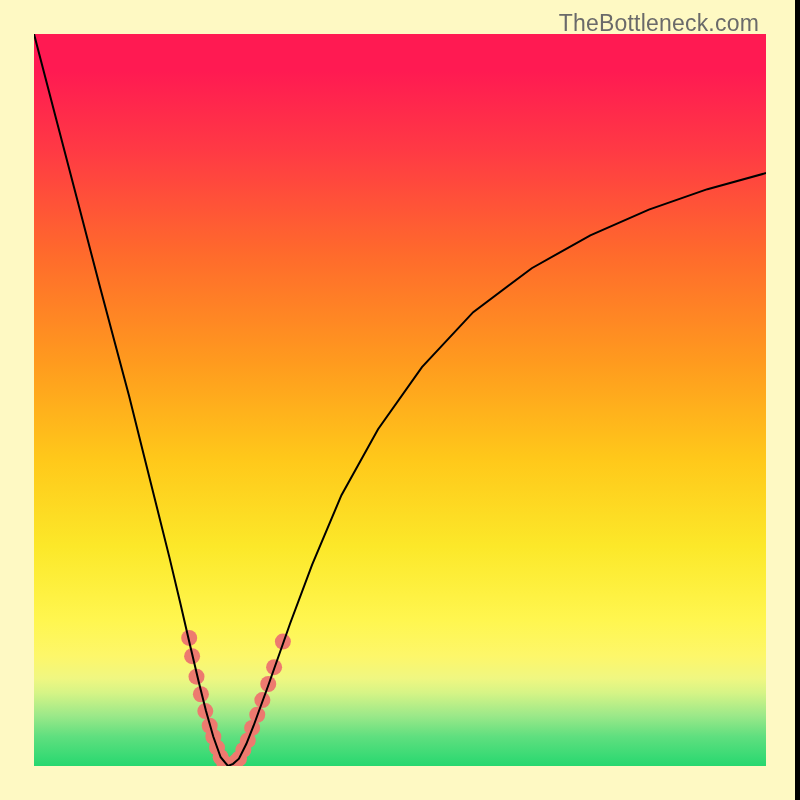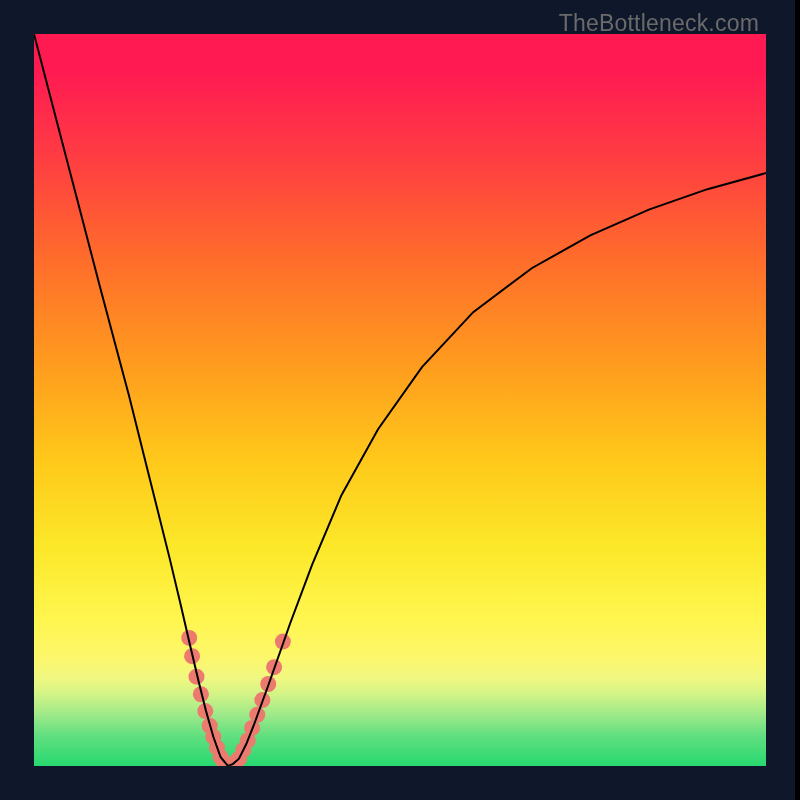--- a/index.html
+++ b/index.html
@@ -10,21 +10,21 @@
     background: #000;
     font-family: Arial, Helvetica, sans-serif;
     overflow: hidden;
   }
   .frame {
     position: absolute;
     left: 0;
     top: 0;
     width: 795px;
     height: 800px;
-    background: #0f172a;
+    background: #fef9c3;
   }
   .plot {
     position: absolute;
     left: 34px;
     top: 34px;
     width: 732px;
     height: 732px;
     overflow: hidden;
   }
   .gradient-bg {

